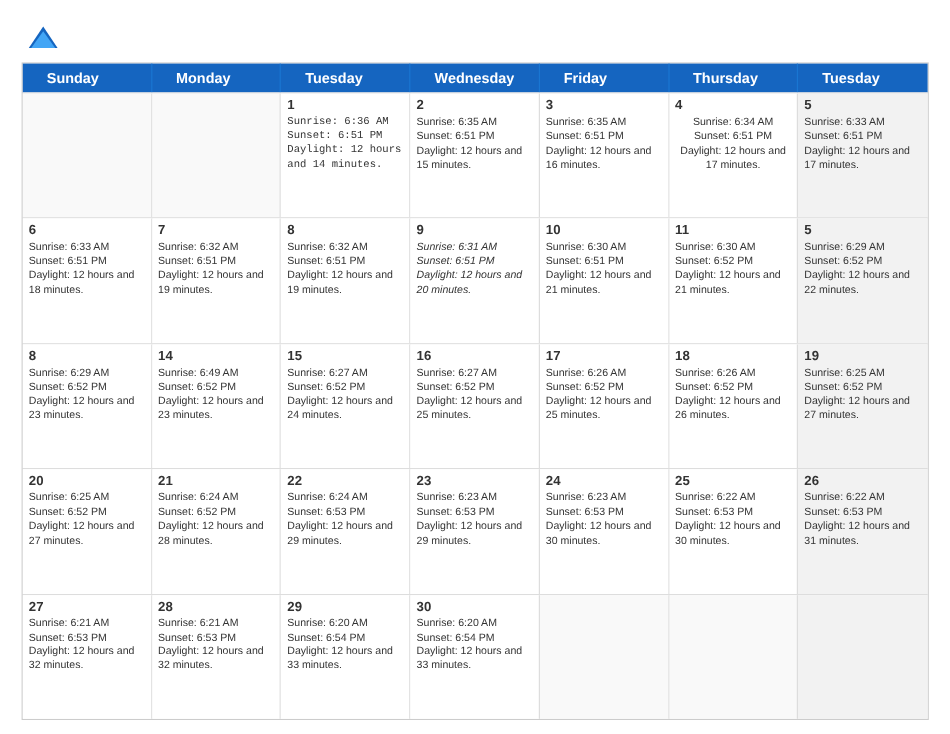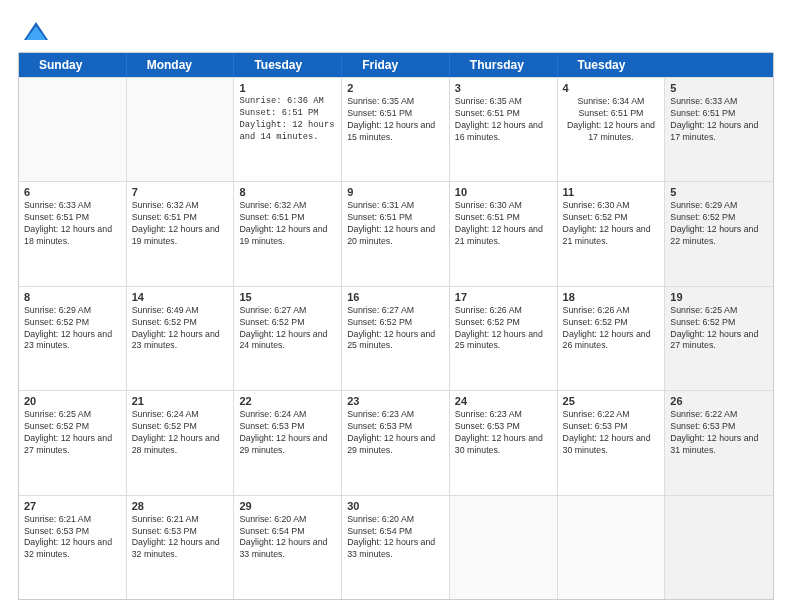--- a/index.html
+++ b/index.html
@@ -129,20 +129,21 @@
       <div class="month-title"></div>
       <div class="location"></div>
     </div>
   </div>
 
   <div class="calendar">
     <div class="cal-header">
     <div class="cal-header-cell">Sunday</div>
         <div class="cal-header-cell">Monday</div>
         <div class="cal-header-cell">Tuesday</div>
+        <div class="cal-header-cell">Wednesday</div>
         <div class="cal-header-cell">Friday</div>
         <div class="cal-header-cell">Thursday</div>
         <div class="cal-header-cell">Tuesday</div>
       </div>
     <div class="cal-body">
     <div class="cal-row">
           <div class="cal-cell empty"></div>
           <div class="cal-cell empty"></div>
           <div class="cal-cell">
             <span class="day-num">1</span>
@@ -189,21 +190,21 @@
 Daylight: 12 hours and 19 minutes.</div>
           </div>
           <div class="cal-cell">
             <span class="day-num">8</span>
             <div class="cell-info" style="white-space: pre-line;">Sunrise: 6:32 AM
 Sunset: 6:51 PM
 Daylight: 12 hours and 19 minutes.</div>
           </div>
           <div class="cal-cell">
             <span class="day-num">9</span>
-            <div class="cell-info" style="white-space: pre-line;">Sunrise: 6:31 AM
+            <div class="cell-info" style="white-space: pre-line; font-style: italic;">Sunrise: 6:31 AM
 Sunset: 6:51 PM
 Daylight: 12 hours and 20 minutes.</div>
           </div>
           <div class="cal-cell">
             <span class="day-num">10</span>
             <div class="cell-info" style="white-space: pre-line;">Sunrise: 6:30 AM
 Sunset: 6:51 PM
 Daylight: 12 hours and 21 minutes.</div>
           </div>
           <div class="cal-cell">

